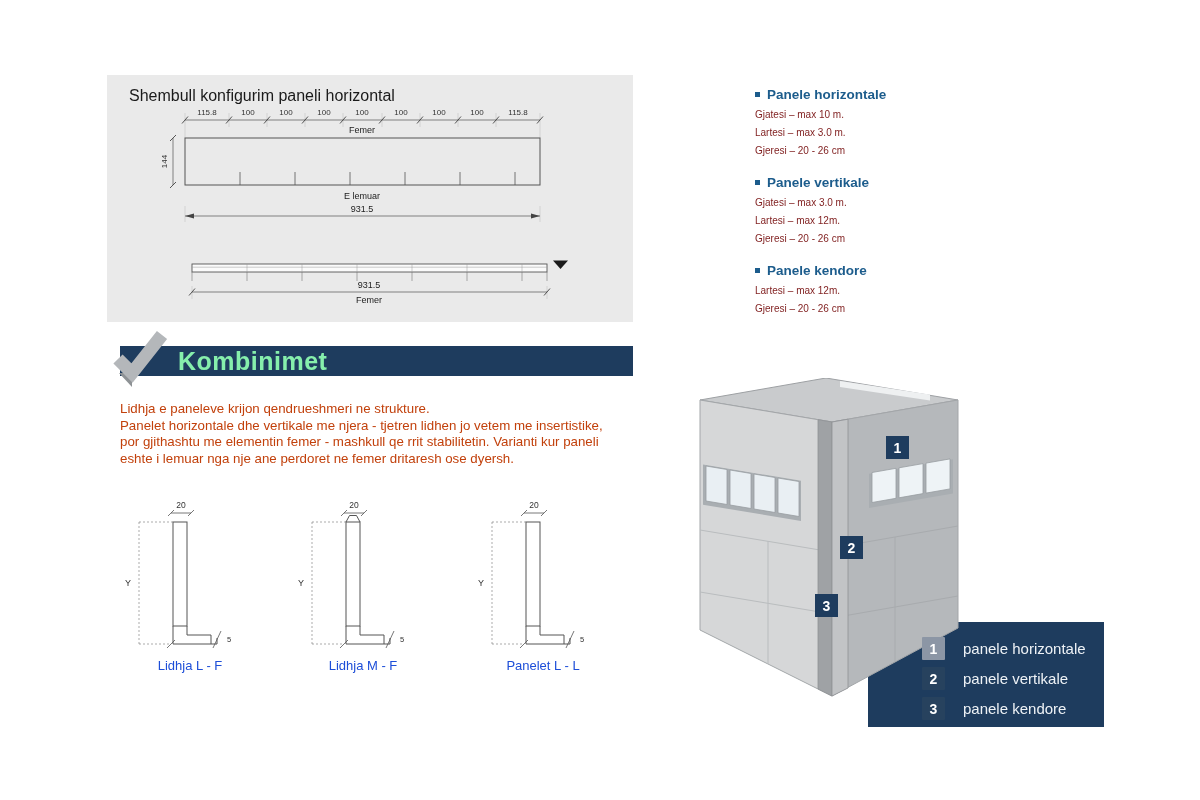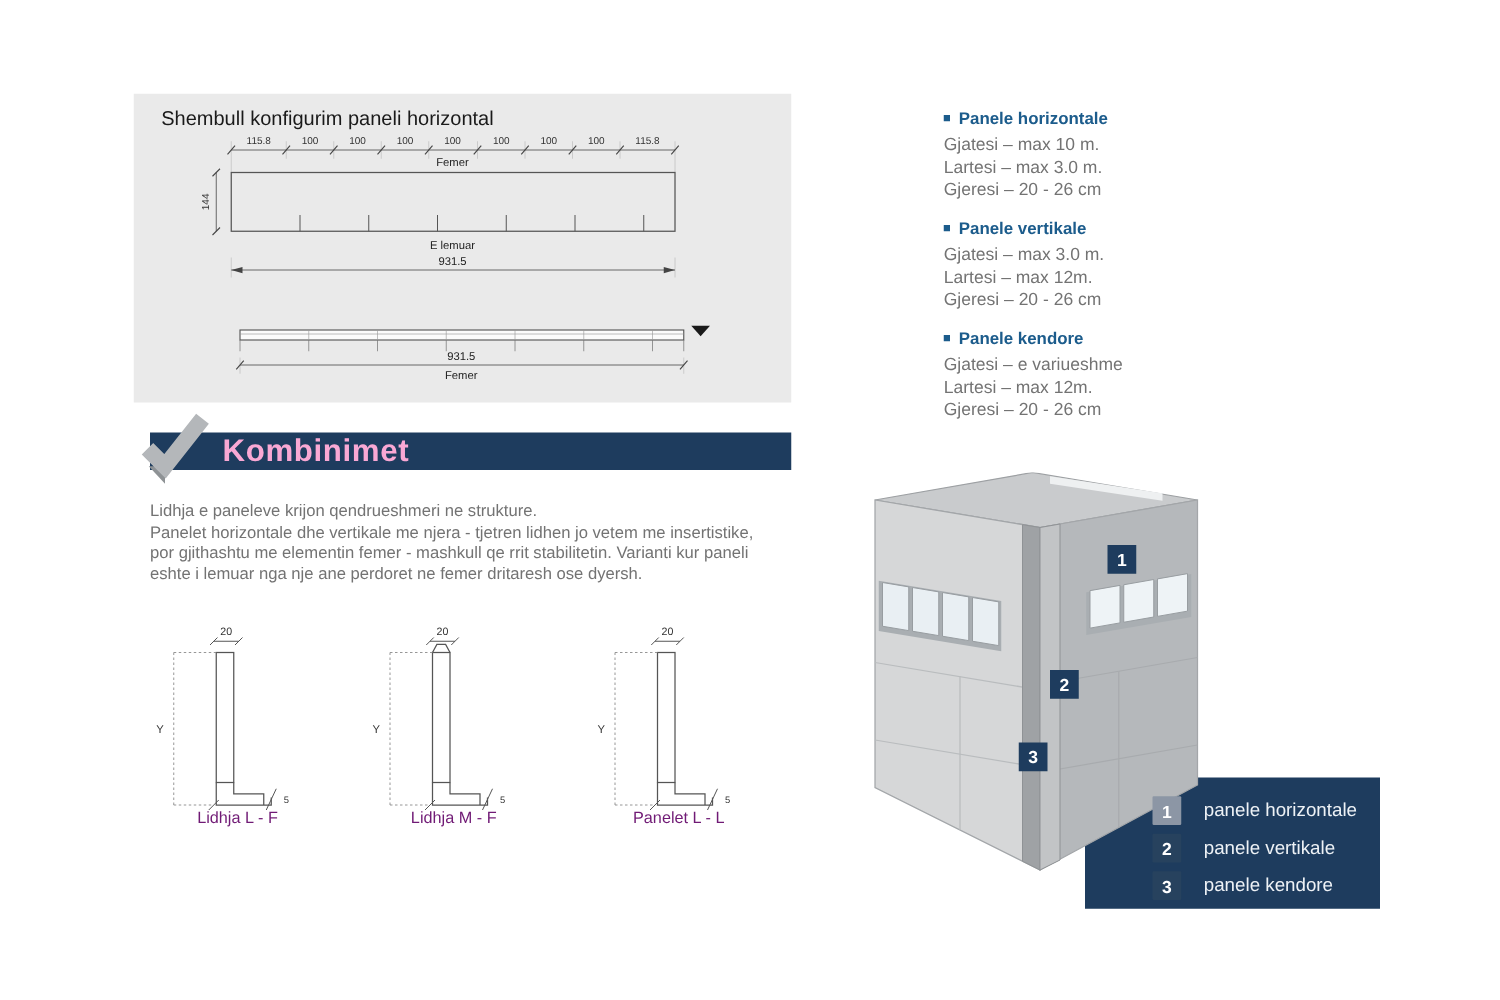--- a/index.html
+++ b/index.html
@@ -13,35 +13,35 @@
   .drawing-svg { position:absolute; left:0; top:0; }
   .dim-text { font-size:8px; fill:#333; }
   .dim-text9 { font-size:9px; fill:#222; }
 
   
   .specs { left:755px; top:87px; width:240px; }
   .spec-block { margin-bottom:15px; }
   .spec-title-row { display:flex; align-items:center; margin-bottom:4px; }
   .bullet { width:5px; height:5px; background:#1c5c8c; display:inline-block; margin-right:7px; }
   .spec-title { color:#1c5c8c; font-size:13.5px; font-weight:bold; }
-  .spec-line { font-size:14px; color:#737373; line-height:18px; }
+  .spec-line { font-size:10px; color:#7f1d1d; line-height:18px; }
 
   
   .banner { left:120px; top:346px; width:513px; height:30px; background:#1e3c5e; }
-  .banner-title { position:absolute; left:58px; top:1px; font-size:25px; line-height:29px; font-weight:bold; color:#f9a8d4; letter-spacing:0.5px; }
+  .banner-title { position:absolute; left:58px; top:1px; font-size:25px; line-height:29px; font-weight:bold; color:#86efac; letter-spacing:0.5px; }
   .check-svg { left:110px; top:327px; z-index:2; }
 
   
-  .paragraph { left:120px; top:401px; width:540px; font-size:13.3px; color:#737373; }
+  .paragraph { left:120px; top:401px; width:540px; font-size:13.3px; color:#c2410c; }
   .paragraph div { line-height:16.5px; white-space:nowrap; }
 
   
   .conn { top:498px; width:150px; height:190px; }
   .conn-1 { left:115px; } .conn-2 { left:288px; } .conn-3 { left:468px; }
-  .conn-label { position:absolute; top:148px; width:100%; text-align:center; font-size:13px; color:#701a75; }
+  .conn-label { position:absolute; top:160px; width:100%; text-align:center; font-size:13px; color:#1d4ed8; }
   .conn-text { font-size:8.5px; fill:#333; }
   .conn-y { font-size:9px; fill:#333; }
   .conn-5 { font-size:7.5px; fill:#333; }
 
   
   .legend-bg { left:868px; top:622px; width:236px; height:105px; background:#1e3c5e; z-index:1; }
   .building-svg { left:690px; top:378px; z-index:2; }
   .legend-rows { left:868px; top:622px; width:236px; height:105px; z-index:3; padding:12px 0 0 54px; }
   .legend-row { display:flex; align-items:center; height:29px; margin-bottom:1px; }
   .legend-num { width:23px; height:23px; border-radius:1px; color:#fff; font-size:14px; font-weight:bold;
@@ -171,21 +171,20 @@
     </div>
     <div class="spec-line">Gjatesi – max 3.0 m.</div>
     <div class="spec-line">Lartesi – max 12m.</div>
     <div class="spec-line">Gjeresi – 20 - 26 cm</div>
   </div>
   <div class="spec-block">
     <div class="spec-title-row">
       <span class="bullet"></span>
       <span class="spec-title">Panele kendore</span>
     </div>
-    <div class="spec-line">Gjatesi – e variueshme</div>
     <div class="spec-line">Lartesi – max 12m.</div>
     <div class="spec-line">Gjeresi – 20 - 26 cm</div>
   </div>
 </div>
 
 <div class="abs banner">
   <div class="banner-title">Kombinimet</div>
 </div>
 <svg class="abs check-svg" width="62" height="62" viewBox="0 0 62 62">
   <polygon points="22,46 22,60 9,46" fill="#8e9295"></polygon>

